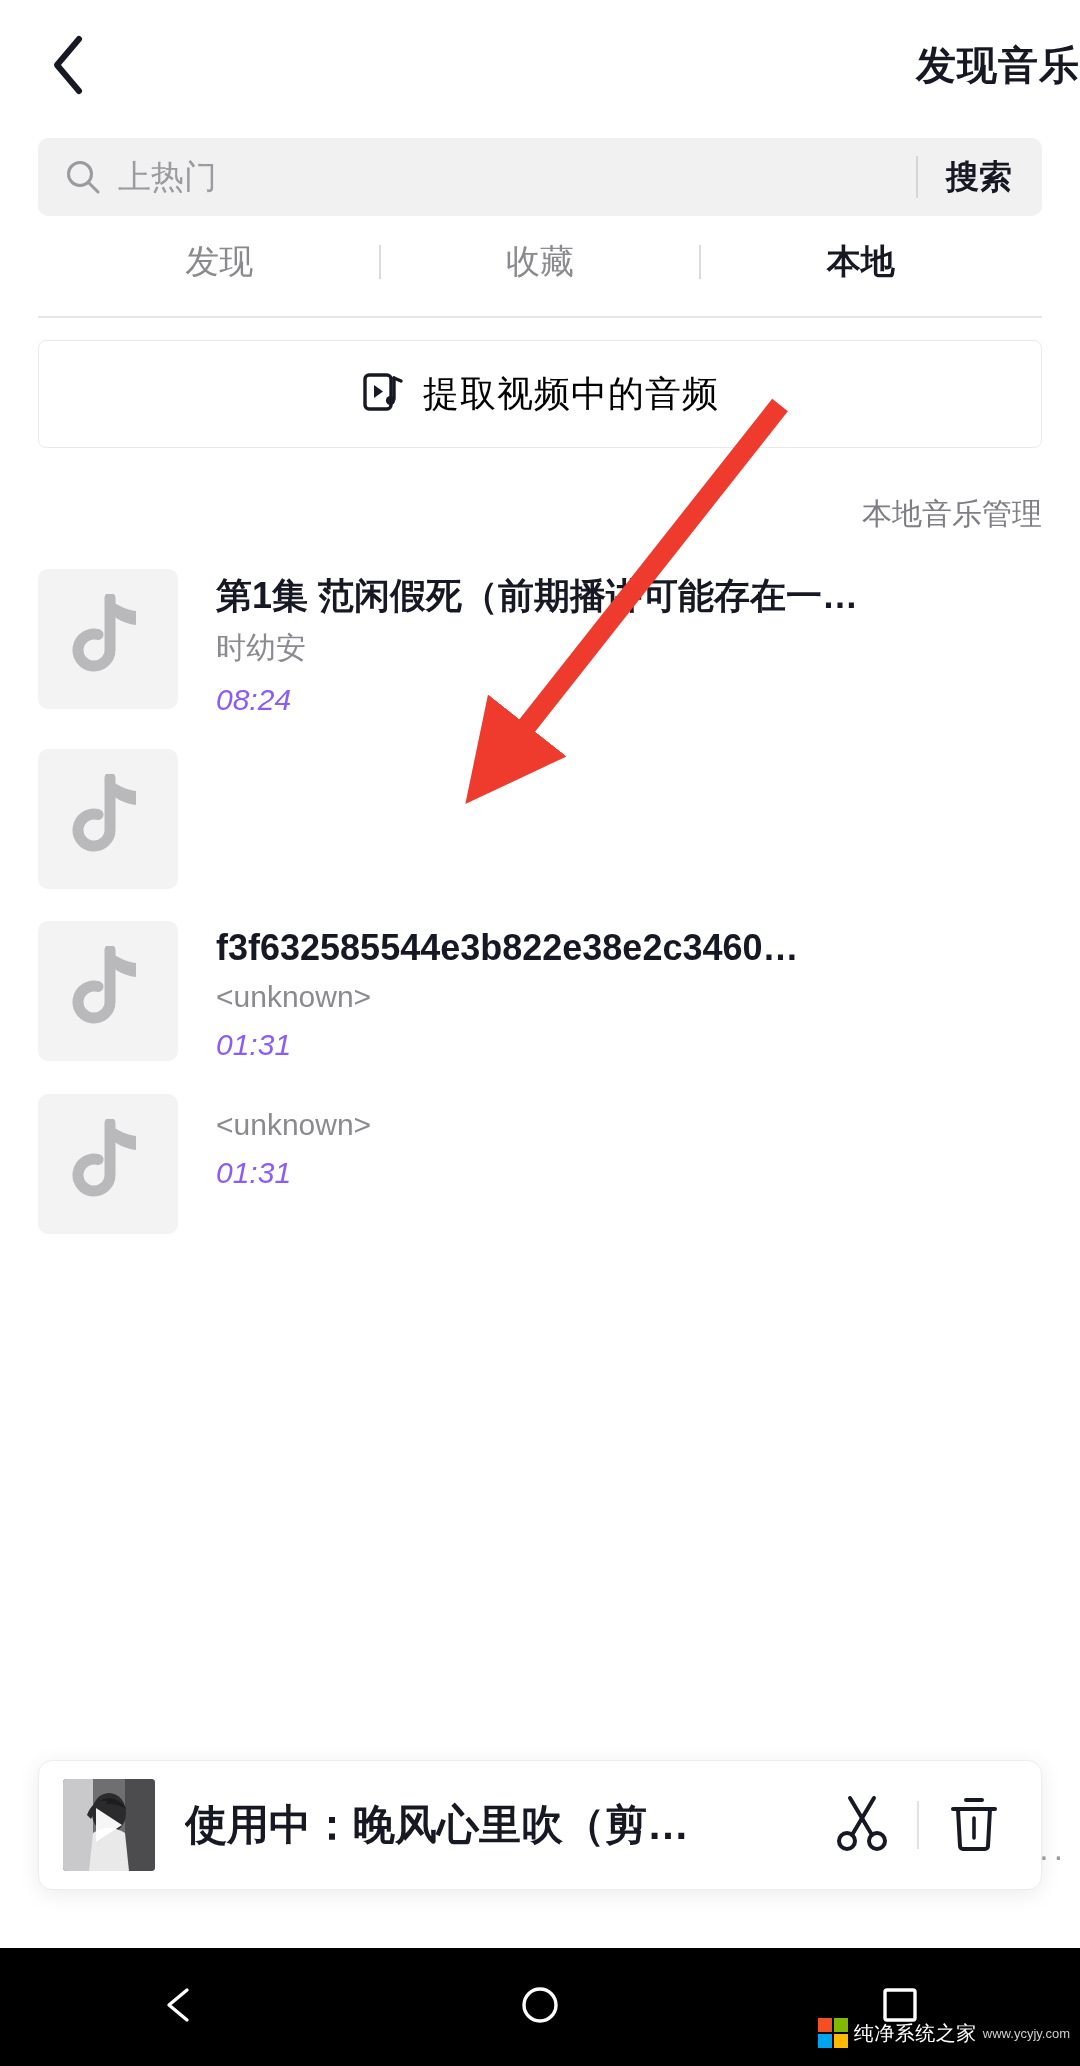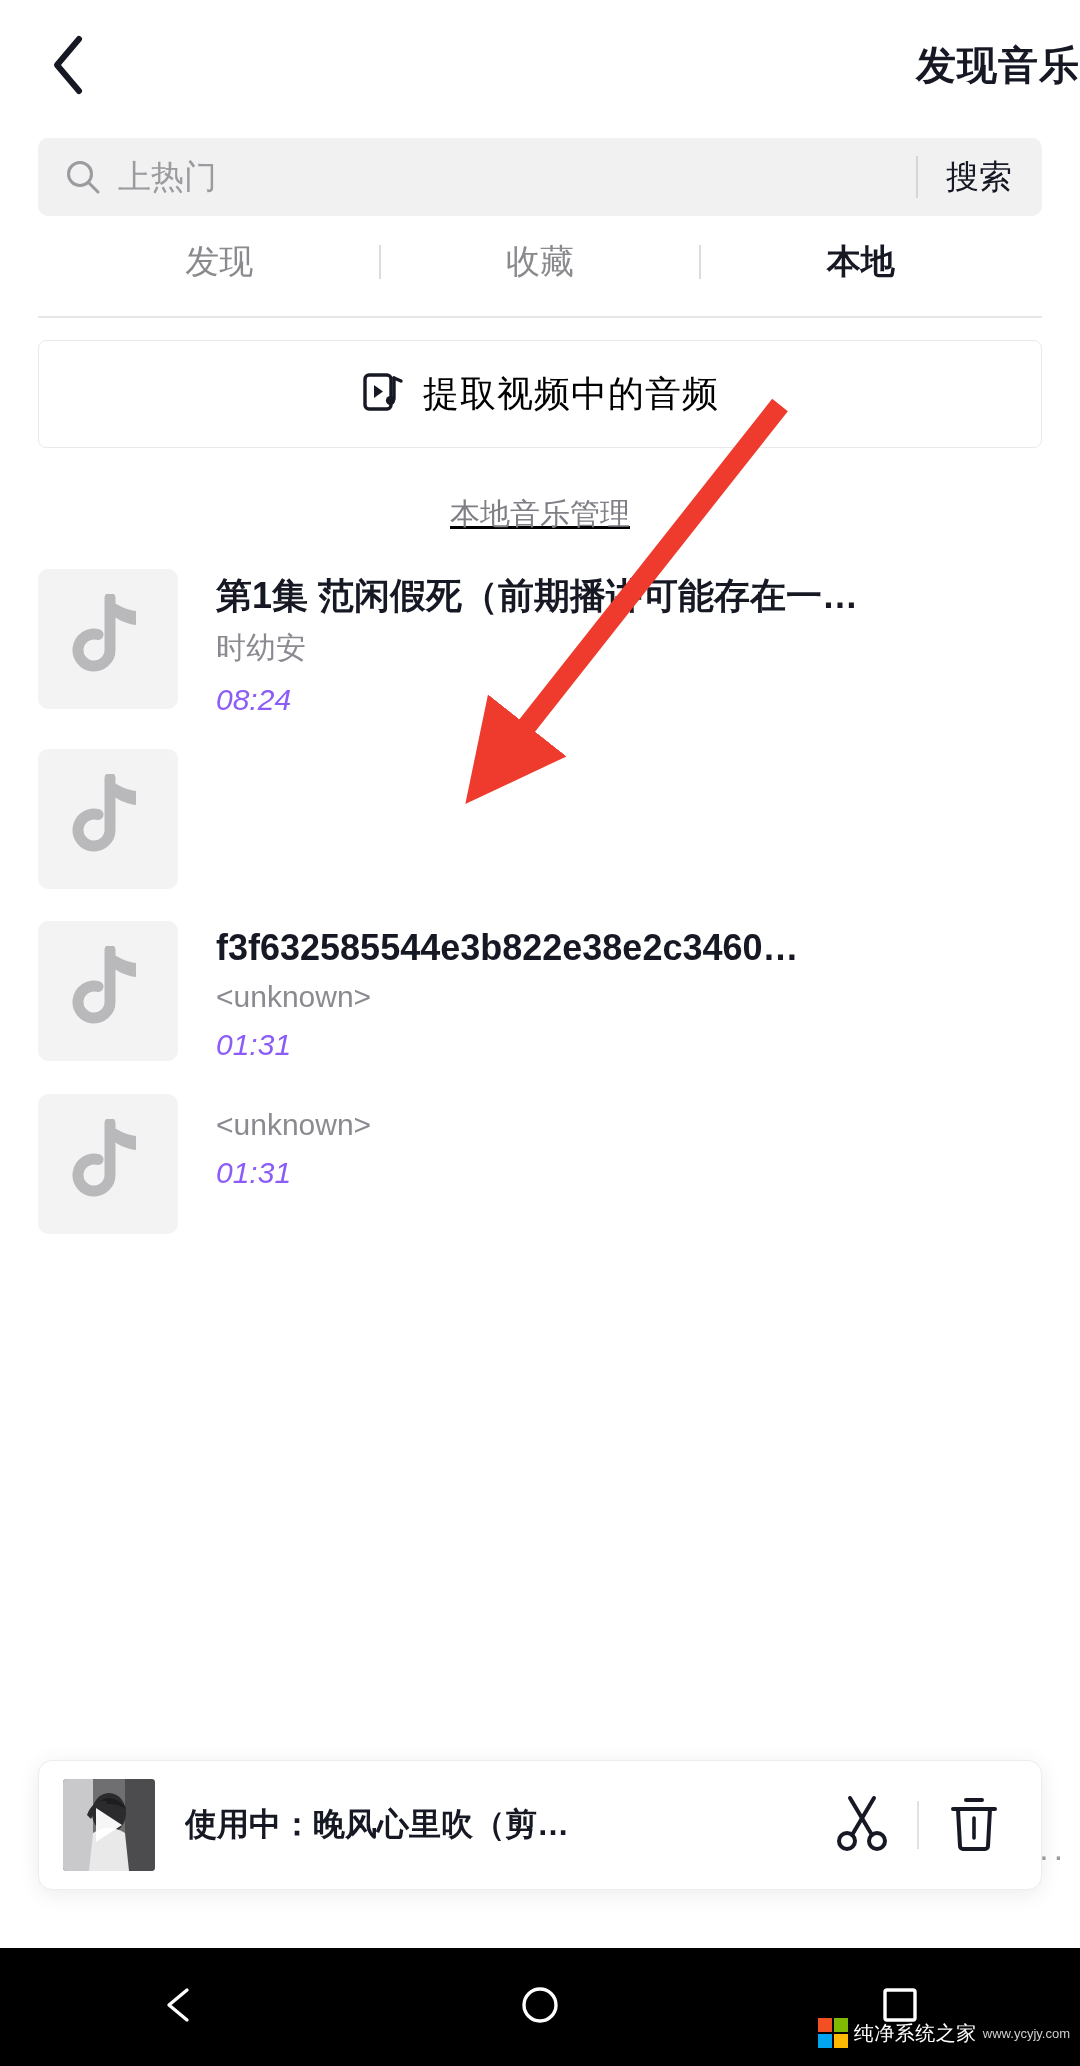--- a/index.html
+++ b/index.html
@@ -54,21 +54,21 @@
     outline:none;
     background:transparent;
     font-family:"Liberation Sans","DejaVu Sans",sans-serif;
     font-size:33px;
     color:#86868b;
   }
   .search-input::placeholder { color:#9a9a9f; }
   .search-sep { width:2px; height:42px; background:#d6d6d8; margin:0 24px; }
   .search-btn {
     font-size:33px;
-    font-weight:normal;
+    font-weight:bold;
     color:#161823;
     background:transparent;
     border:none;
     cursor:pointer;
     font-family:"Liberation Sans","DejaVu Sans",sans-serif;
     padding:0 4px;
   }
 
   
   .tabs {
@@ -109,23 +109,22 @@
   .extract-label {
     font-size:36px;
     color:#000000;
     letter-spacing:1px;
   }
 
   
   .section-head {
     display:flex;
     align-items:center;
-    justify-content:center;
+    justify-content:flex-end;
     padding:46px 38px 20px 38px;
-    text-decoration:underline;
   }
   .section-title { font-size:30px; color:#7e7e85; }
   .section-manage { font-size:30px; color:#7e7e85; cursor:pointer; }
 
   
   .song-list { padding:0 38px; }
   .song-row {
     display:flex;
     align-items:flex-start;
     padding:14px 0 18px 0;
@@ -203,21 +202,21 @@
     transform:translate(-50%,-50%);
     width:0; height:0;
     border-left:26px solid rgba(255,255,255,0.96);
     border-top:17px solid transparent;
     border-bottom:17px solid transparent;
   }
   .player-text {
     flex:1;
     min-width:0;
     margin-left:30px;
-    font-size:32px;
+    font-size:42px;
     font-weight:bold;
     color:#161823;
     white-space:nowrap;
     overflow:hidden;
     text-overflow:ellipsis;
   }
   .player-action {
     width:86px; height:86px;
     flex:0 0 86px;
     display:flex; align-items:center; justify-content:center;

